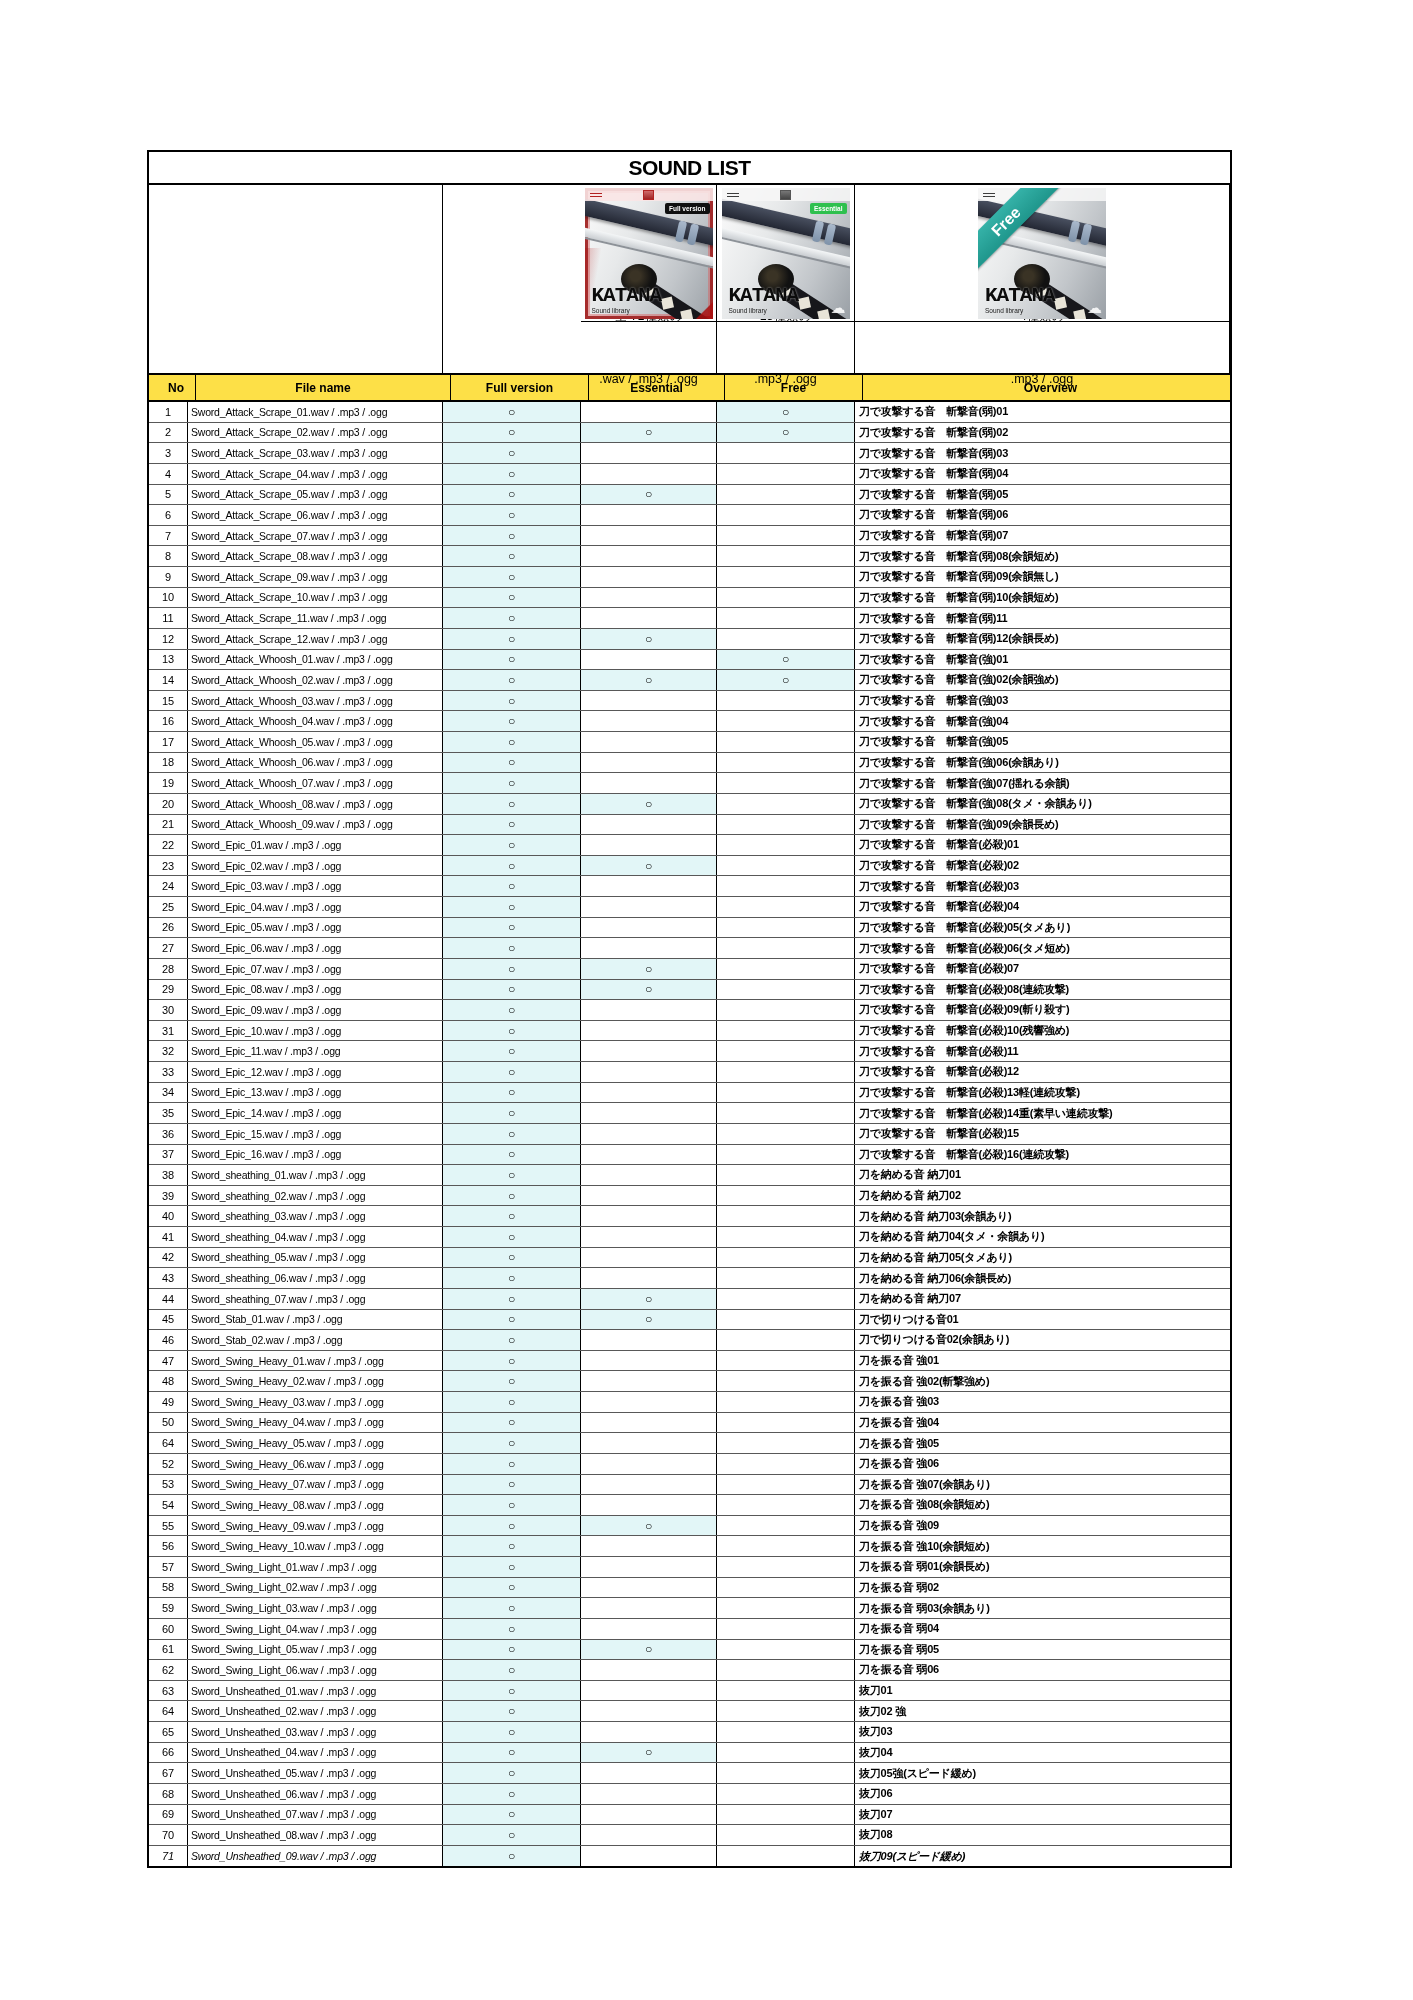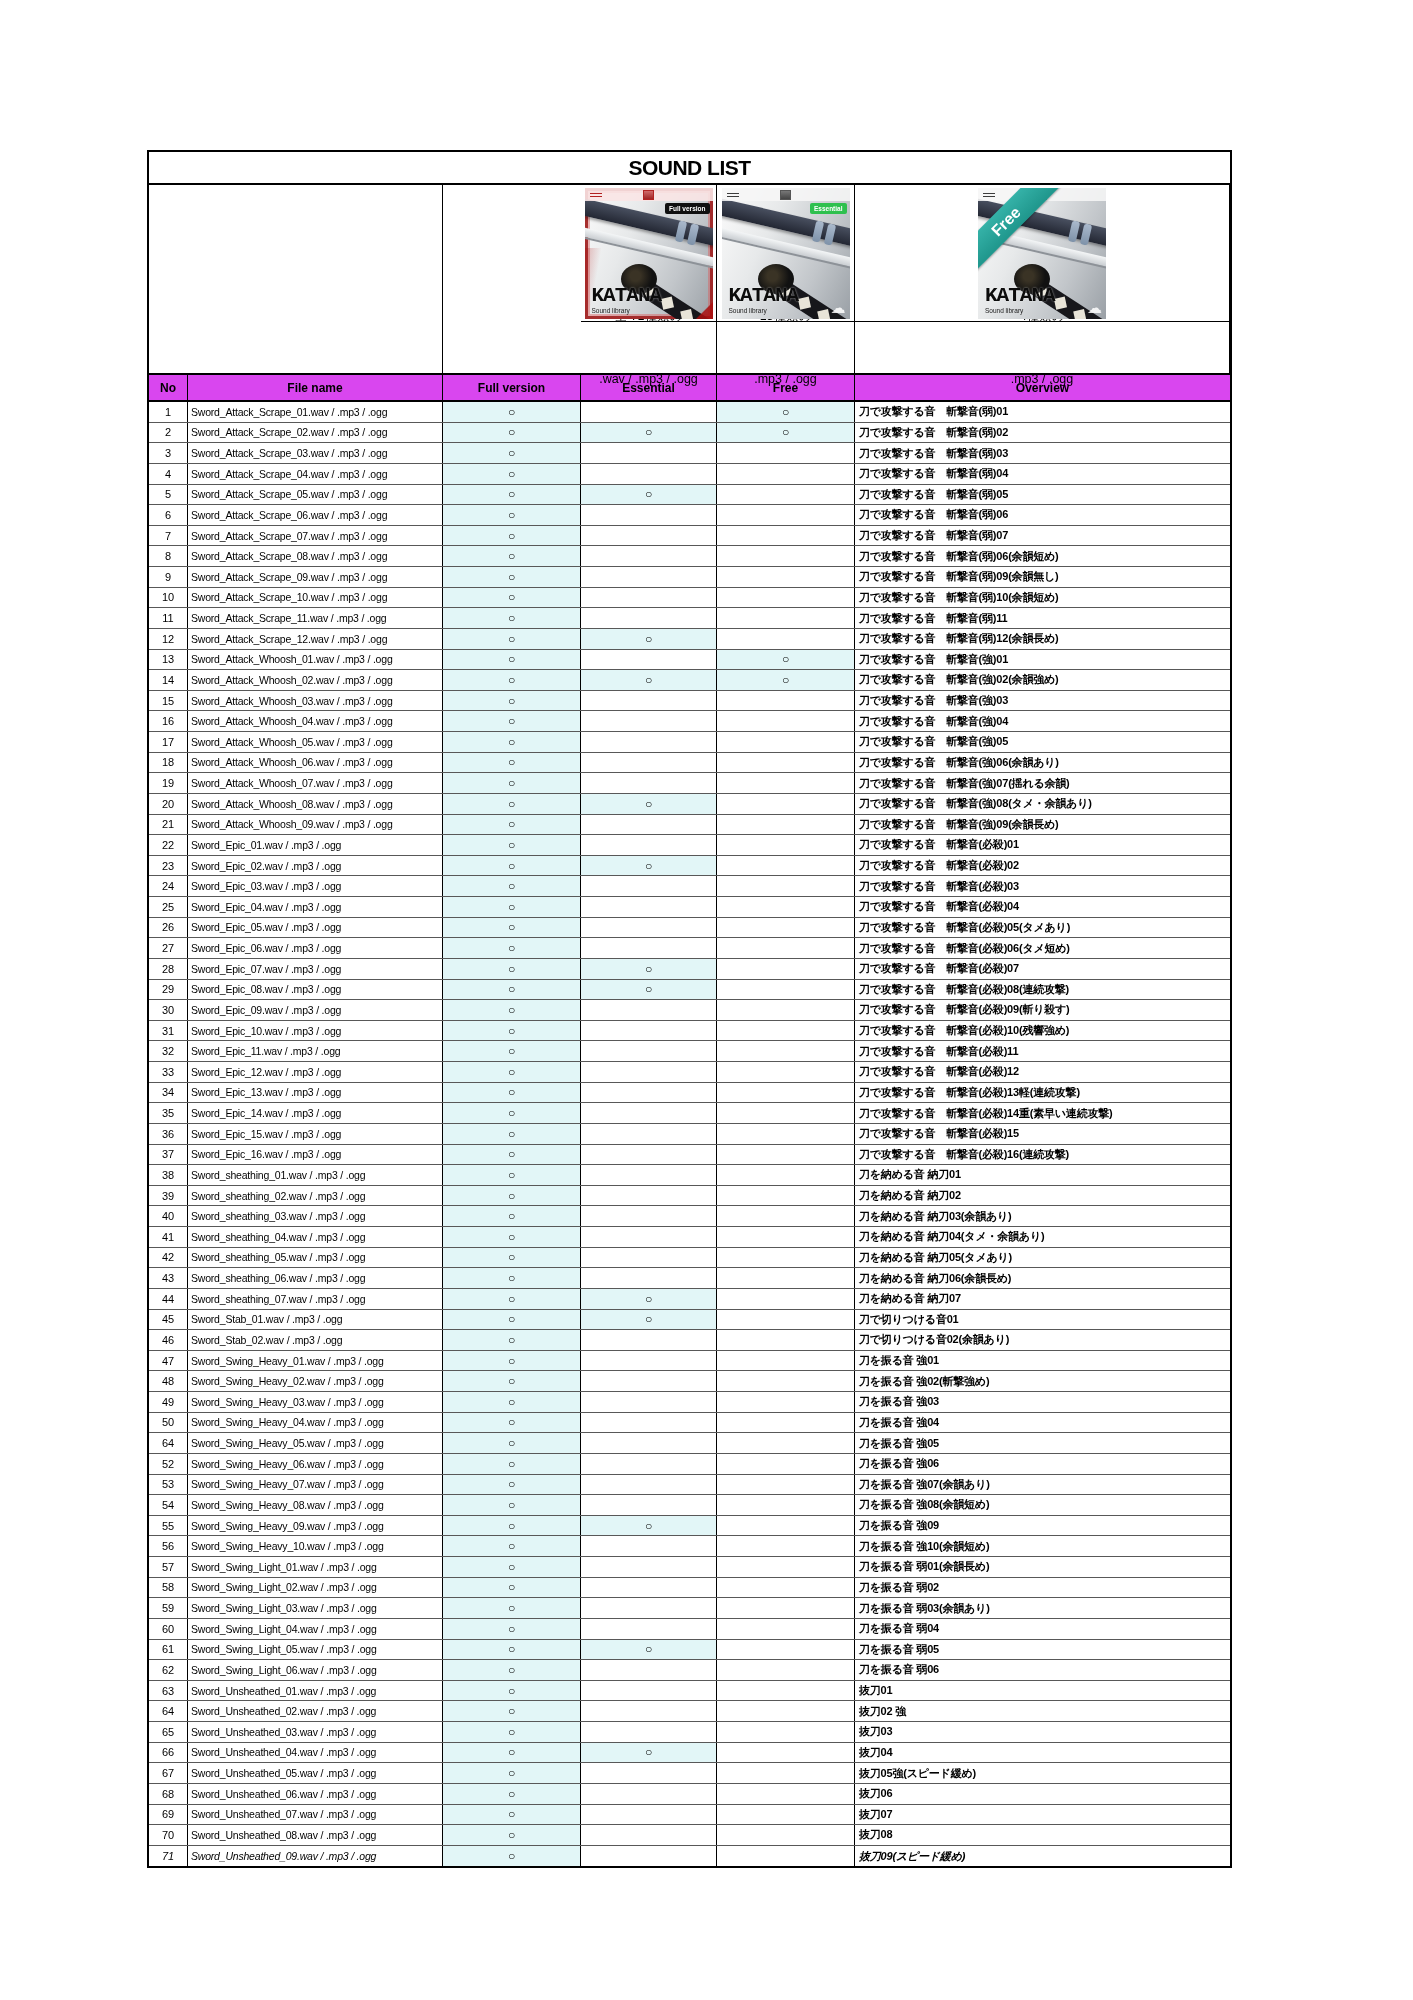--- a/index.html
+++ b/index.html
@@ -57,21 +57,21 @@
      box-shadow:0 1px 2px rgba(0,0,0,.3);}
   .cloud-icon{position:absolute;right:4px;bottom:2px;z-index:6;color:rgba(255,255,255,.85);font-size:15px;}
   .red-frame{box-shadow:inset 0 0 0 3px rgba(155,25,25,.85), inset 0 0 0 5px rgba(220,90,90,.45);}
   .red-corner{position:absolute;right:-18px;bottom:-18px;width:52px;height:52px;z-index:4;
      background:linear-gradient(135deg,transparent 48%,rgba(170,15,15,.85) 50%);transform:rotate(0deg);}
   .red-corner2{position:absolute;left:-14px;top:60px;width:30px;height:80px;z-index:0;
      background:linear-gradient(100deg,rgba(170,15,15,.55),transparent 70%);}
 
   
   .hdr{display:grid;grid-template-columns:39px 255px 138px 136px 138px 375px;height:25px;
-       background:#d946ef;border-bottom:2px solid #000;}
+       background:#fde047;border-bottom:2px solid #000;padding-left:8px;}
   .hdr div{border-right:1px solid #000;display:flex;align-items:center;justify-content:center;
        font-size:12px;font-weight:bold;}
   .hdr div:last-child{border-right:none;}
 
   
   .t-row{display:grid;grid-template-columns:39px 255px 138px 136px 138px 375px;height:20.63px;
        border-bottom:1px solid #585858;box-sizing:border-box;}
   .t-row:last-child{border-bottom:none;font-style:italic;}
   .t-row>div{border-right:1px solid #000;display:flex;align-items:center;overflow:hidden;box-sizing:border-box;}
   .t-row>div:last-child{border-right:none;}
@@ -251,21 +251,21 @@
           <div class="c-mk"></div>
           <div class="c-mk"></div>
           <div class="c-ov">刀で攻撃する音　斬撃音(弱)07</div>
         </div>
         <div class="t-row">
           <div class="c-no">8</div>
           <div class="c-file">Sword_Attack_Scrape_08.wav / .mp3 / .ogg</div>
           <div class="c-mk on">○</div>
           <div class="c-mk"></div>
           <div class="c-mk"></div>
-          <div class="c-ov">刀で攻撃する音　斬撃音(弱)06(余韻短め)</div>
+          <div class="c-ov">刀で攻撃する音　斬撃音(弱)08(余韻短め)</div>
         </div>
         <div class="t-row">
           <div class="c-no">9</div>
           <div class="c-file">Sword_Attack_Scrape_09.wav / .mp3 / .ogg</div>
           <div class="c-mk on">○</div>
           <div class="c-mk"></div>
           <div class="c-mk"></div>
           <div class="c-ov">刀で攻撃する音　斬撃音(弱)09(余韻無し)</div>
         </div>
         <div class="t-row">

